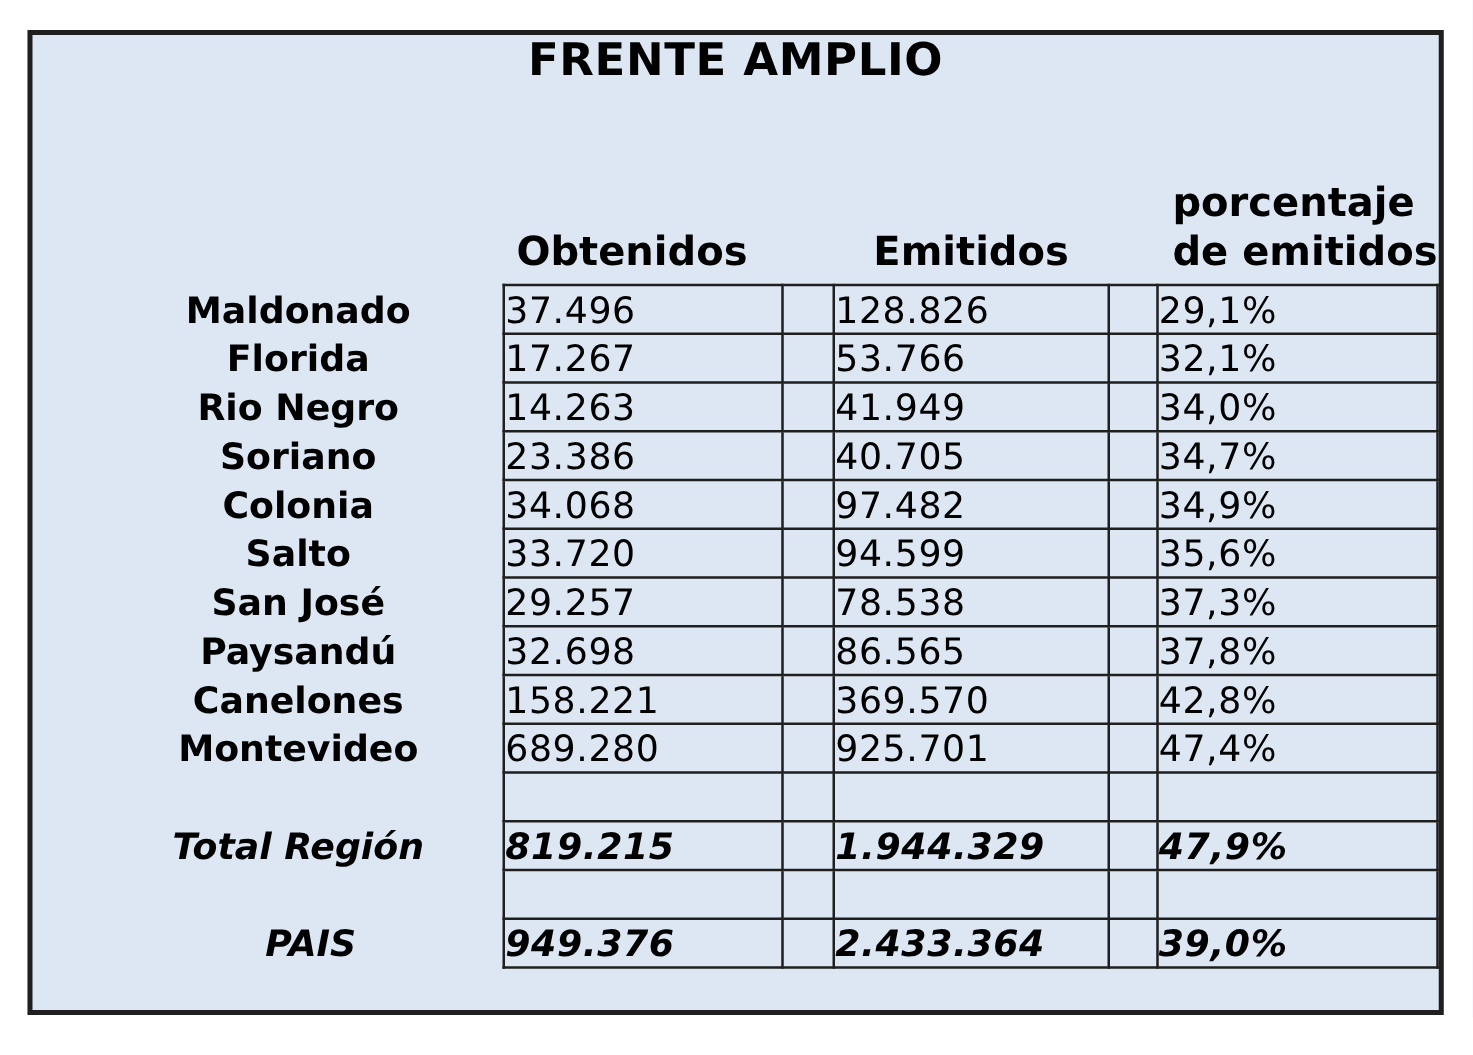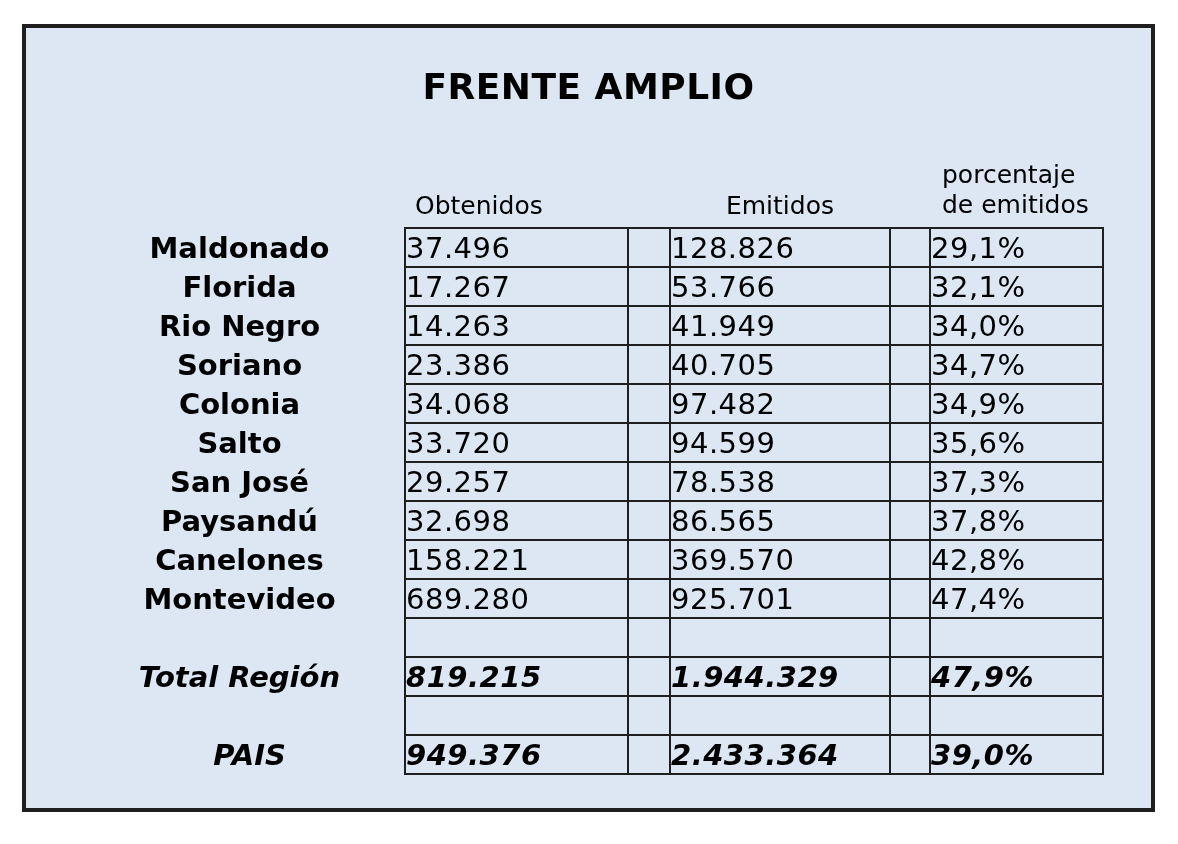--- a/index.html
+++ b/index.html
@@ -12,43 +12,42 @@
   }
   .frame {
     position: absolute;
     left: 22px; top: 24px;
     width: 1133px; height: 788px;
     border: 4px solid #1f1f1f;
     background: #dce7f3;
   }
   .title {
     text-align: center;
-    margin-top: 38px;
     font-size: 36px;
     font-weight: bold;
     letter-spacing: 0.5px;
   }
   table.results {
     position: absolute;
     left: 49px; top: 111px;
     border-collapse: collapse;
     table-layout: fixed;
   }
   col.c-region { width: 330px; }
   col.c-obt    { width: 223px; }
   col.c-sp1    { width: 42px;  }
   col.c-emit   { width: 220px; }
   col.c-sp2    { width: 40px;  }
   col.c-pct    { width: 173px; }
 
   thead th {
     border: none;
     height: 89px;
-    font-size: 25px;
-    font-weight: normal;
+    font-size: 32px;
+    font-weight: bold;
     vertical-align: bottom;
     padding: 0 0 7px 0;
     white-space: nowrap;
   }
   th.h-obt  { text-align: left; padding-left: 10px; }
   th.h-emit { text-align: center; }
   th.h-pct  { text-align: left; padding-left: 12px; line-height: 1.2; }
 
   tbody td {
     height: 39px;

